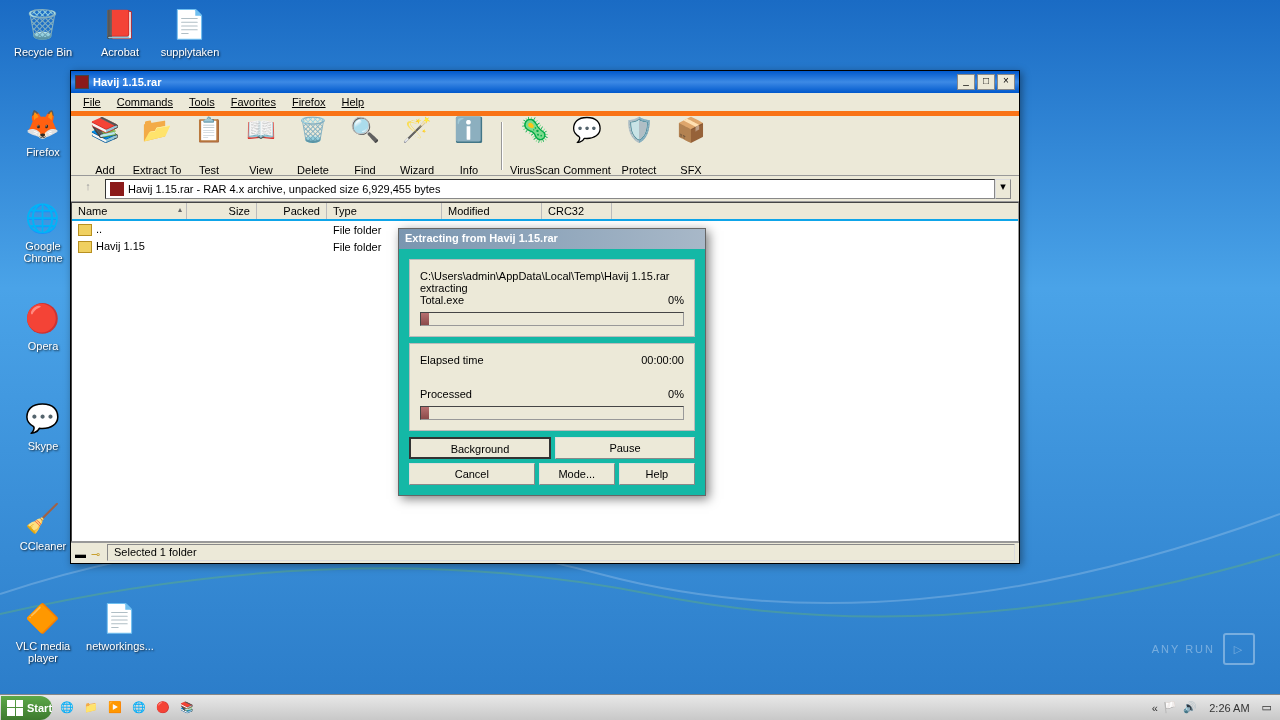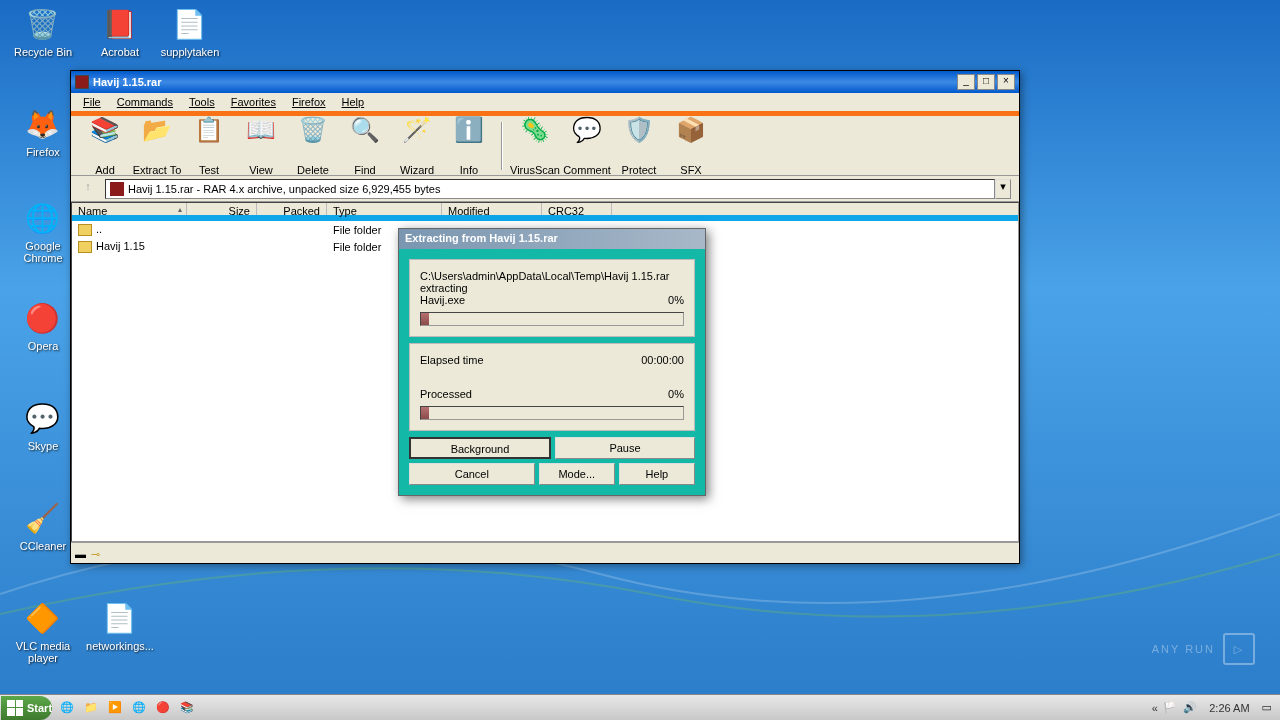--- a/index.html
+++ b/index.html
@@ -31,21 +31,21 @@
 .toolbtn .tlabel { font-size: 11px; margin-top: 20px; }
 .toolbar .divider { width: 2px; height: 48px; border-left: 1px solid #999; border-right: 1px solid #fff; margin: 0 6px; }
 
 .pathbar { height: 26px; background: #ece9d8; display: flex; align-items: center; padding: 2px 8px; border-bottom: 1px solid #999; }
 .pathbar .up { width: 18px; height: 18px; color: #999; margin-right: 8px; text-align: center; }
 .pathbar .pathfield { flex: 1; height: 20px; background: #fff; border: 1px inset #888; display: flex; align-items: center; padding: 0 4px; }
 .pathbar .pathfield .picon { width: 14px; height: 14px; background: #8b1a1a; margin-right: 4px; }
 .pathbar .dropdown { width: 16px; height: 20px; background: #ece9d8; border: 1px outset #ddd; text-align: center; cursor: pointer; }
 
 .filelist { height: 340px; background: #fff; border: 1px inset #999; overflow: hidden; }
-.fl-header { display: flex; background: #ece9d8; height: 18px; border-bottom: 6px solid #0ea5e9; }
+.fl-header { display: flex; background: #ece9d8; height: 18px; border-bottom: 2px solid #0ea5e9; }
 .fl-header .col { border-right: 1px solid #bbb; padding: 2px 6px; position: relative; }
 .fl-header .col.sorted::after { content: '▴'; position: absolute; right: 4px; font-size: 8px; color: #666; }
 .fl-row { display: flex; height: 17px; align-items: center; }
 .fl-row .col { padding: 1px 6px; overflow: hidden; white-space: nowrap; }
 .fl-row .ficon { width: 14px; height: 12px; background: #f0d060; border: 1px solid #b89020; margin-right: 4px; display: inline-block; vertical-align: middle; }
 
 .statusbar { height: 20px; background: #ece9d8; border-top: 1px solid #999; display: flex; align-items: center; padding: 0 4px; }
 .statusbar .sicon { width: 14px; height: 10px; margin-right: 2px; }
 .statusbar .spanel { border: 1px inset #ddd; padding: 1px 6px; height: 17px; flex: 1; }
 
@@ -227,31 +227,32 @@
           <div class="col" style="width:115px"><span class="ficon"></span>Havij 1.15</div>
           <div class="col" style="width:70px"></div>
           <div class="col" style="width:70px"></div>
           <div class="col" style="width:115px">File folder</div>
         </div>
       </div>
   </div>
   <div class="statusbar">
     <span class="sicon">▬</span>
     <span class="sicon" style="color:#c8a030">⊸</span>
+    <div class="spanel">Selected 1 folder</div>
   </div>
 </div>
 
 <div class="dialog">
   <div class="dtitle">Extracting from Havij 1.15.rar</div>
   <div class="dbody">
     <div class="info-group">
       <div>C:\Users\admin\AppData\Local\Temp\Havij 1.15.rar</div>
       <div>extracting</div>
       <div class="info-line">
-        <span>Havij.exe</span>
+        <span>Total.exe</span>
         <span>0%</span>
       </div>
       <div class="progress">
           <div class="progress-fill"></div>
         </div>
     </div>
     <div class="info-group">
       <div class="info-line">
         <span>Elapsed time</span>
         <span>00:00:00</span>

